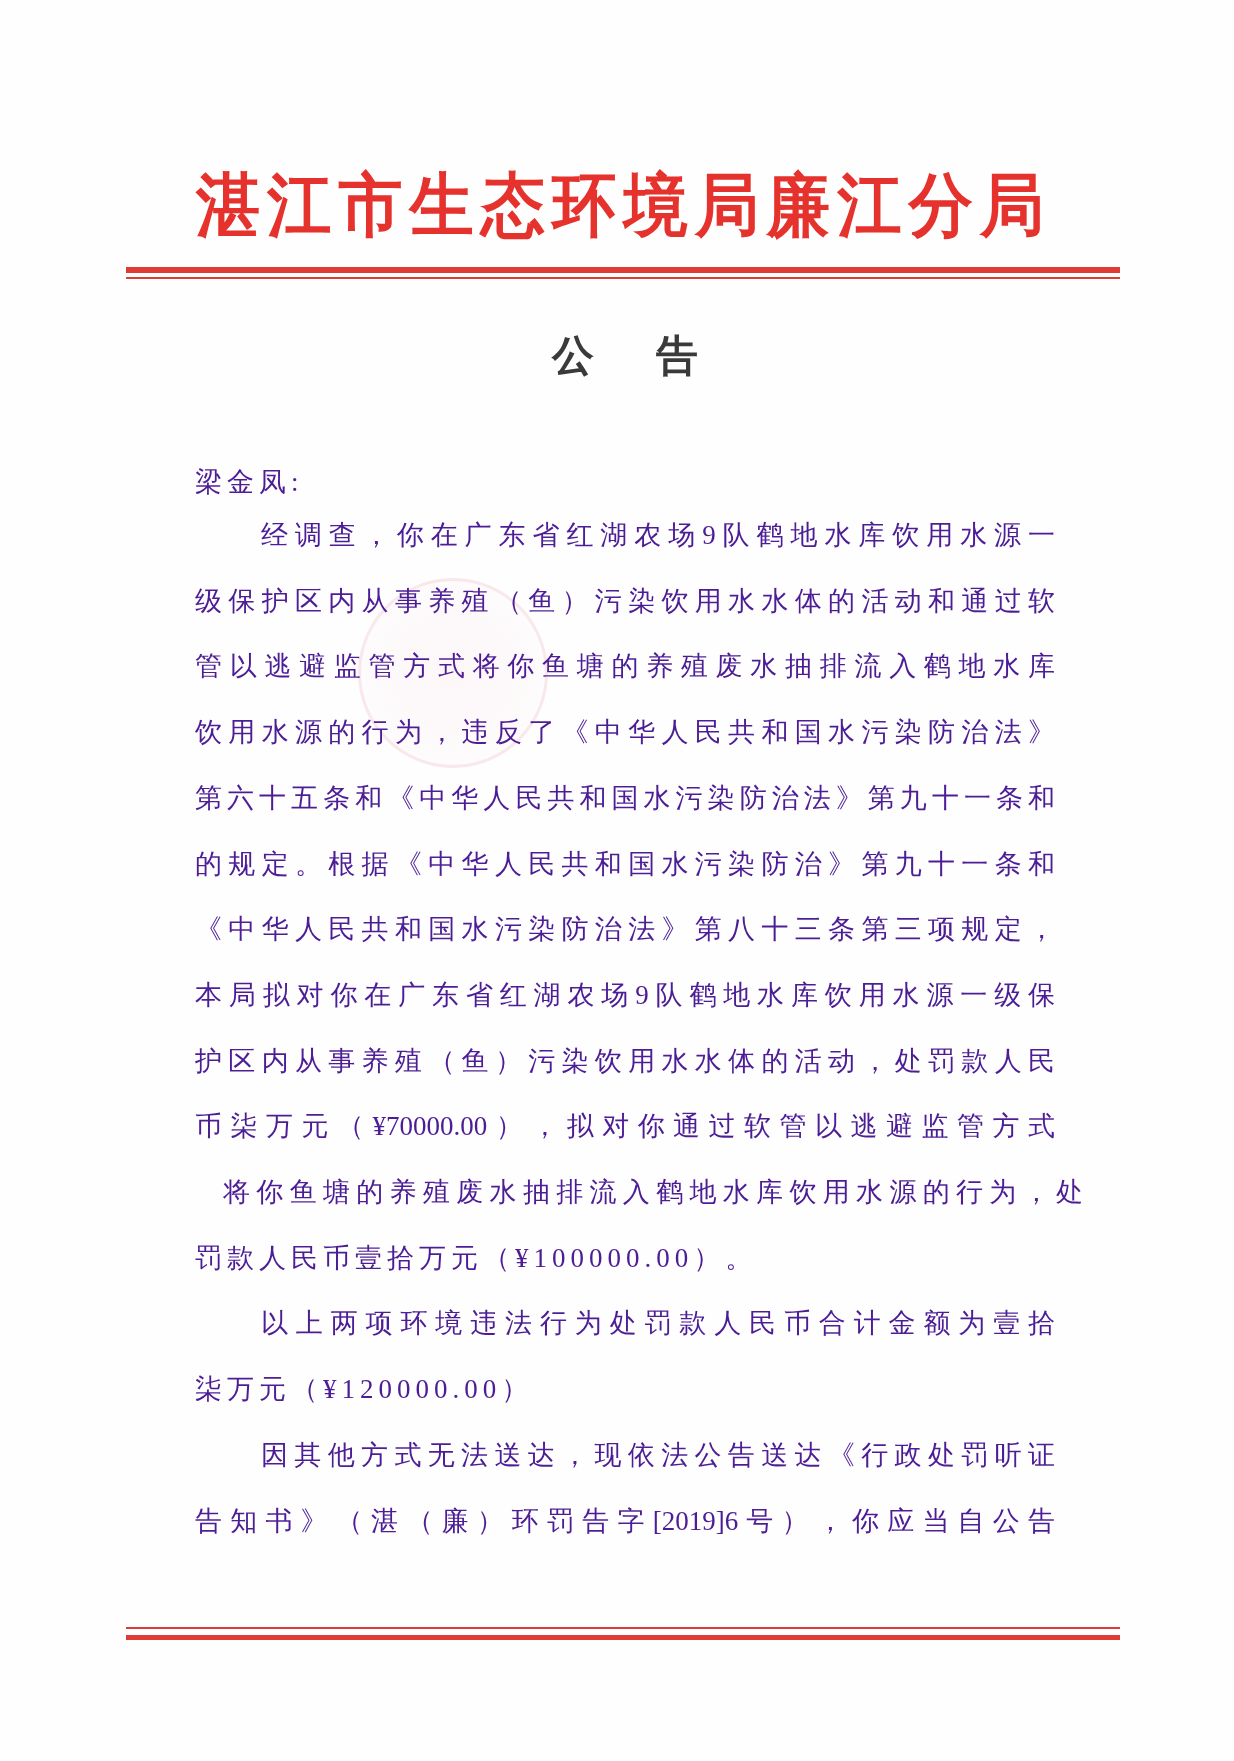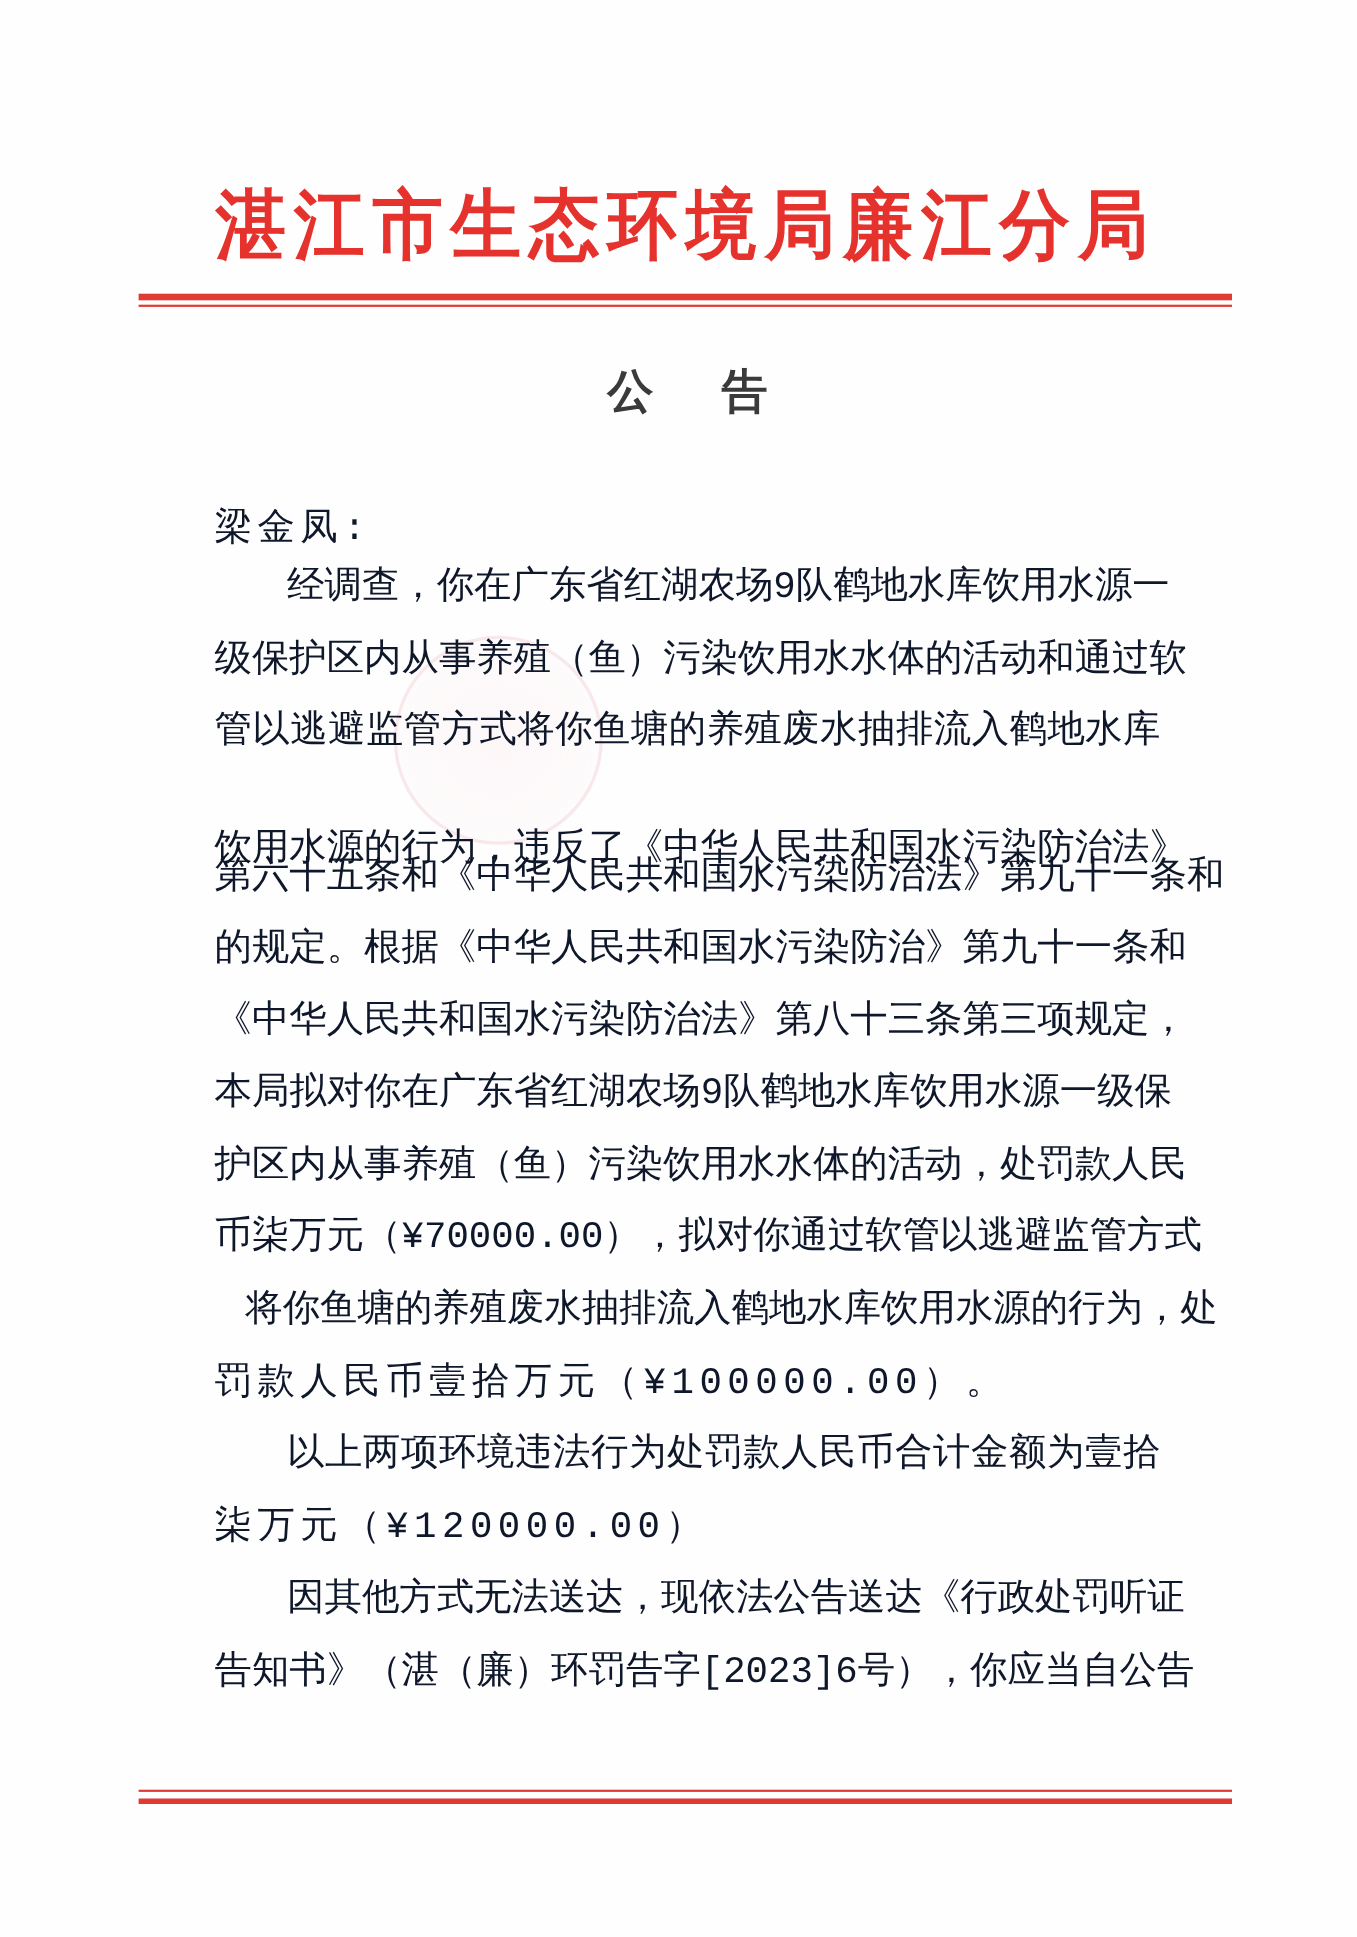--- a/index.html
+++ b/index.html
@@ -27,22 +27,22 @@
   }
 
   .stamp {
     position: absolute; left: 358px; top: 578px; width: 184px; height: 184px;
     border-radius: 50%; border: 3px solid rgba(230, 150, 160, 0.18);
     background: radial-gradient(circle, rgba(240,180,190,0.10) 0%, rgba(240,180,190,0.04) 70%, rgba(255,255,255,0) 100%);
   }
 
   .line {
     position: absolute; left: 195px; width: 860px; height: 40px;
-    font-family: Liberation Mono, monospace;
-    font-size: 34px; line-height: 40px; color: #0f172a;
+    font-family: Liberation Serif, serif;
+    font-size: 27px; line-height: 40px; color: #4c1d95;
     white-space: nowrap;
   }
   .line.full { text-align: justify; text-align-last: justify; }
   .line.indent { padding-left: 66px; width: 794px; }
   .line.partial { letter-spacing: 5px; }
 </style>
 </head>
 <body>
 
 <div class="page">
@@ -57,30 +57,30 @@
   </div>
 
   <div class="stamp"></div>
 
   <div class="line partial" style="top:462px">梁金凤:</div>
 
   <div id="body-lines">
       <div class="line full indent" style="top: 515px;">经调查，你在广东省红湖农场9队鹤地水库饮用水源一</div>
       <div class="line full" style="top: 581px;">级保护区内从事养殖（鱼）污染饮用水水体的活动和通过软</div>
       <div class="line full" style="top: 646px;">管以逃避监管方式将你鱼塘的养殖废水抽排流入鹤地水库</div>
-      <div class="line full" style="top: 712px; margin-top: 41px;">饮用水源的行为，违反了《中华人民共和国水污染防治法》</div>
+      <div class="line full" style="top: 712px;">饮用水源的行为，违反了《中华人民共和国水污染防治法》</div>
       <div class="line full" style="top: 778px;">第六十五条和《中华人民共和国水污染防治法》第九十一条和</div>
       <div class="line full" style="top: 844px;">的规定。根据《中华人民共和国水污染防治》第九十一条和</div>
       <div class="line full" style="top: 909px;">《中华人民共和国水污染防治法》第八十三条第三项规定，</div>
       <div class="line full" style="top: 975px;">本局拟对你在广东省红湖农场9队鹤地水库饮用水源一级保</div>
       <div class="line full" style="top: 1041px;">护区内从事养殖（鱼）污染饮用水水体的活动，处罚款人民</div>
       <div class="line full" style="top: 1106px;">币柒万元（¥70000.00），拟对你通过软管以逃避监管方式</div>
       <div class="line full" style="top: 1172px; margin-left: 28px;">将你鱼塘的养殖废水抽排流入鹤地水库饮用水源的行为，处</div>
       <div class="line partial" style="top: 1238px;">罚款人民币壹拾万元（¥100000.00）。</div>
       <div class="line full indent" style="top: 1303px;">以上两项环境违法行为处罚款人民币合计金额为壹拾</div>
       <div class="line partial" style="top: 1369px;">柒万元（¥120000.00）</div>
       <div class="line full indent" style="top: 1435px;">因其他方式无法送达，现依法公告送达《行政处罚听证</div>
-      <div class="line full" style="top: 1501px;">告知书》（湛（廉）环罚告字[2023]6号），你应当自公告</div>
+      <div class="line full" style="top: 1501px;">告知书》（湛（廉）环罚告字[2019]6号），你应当自公告</div>
     </div>
 
   <div class="rule bottom-thin"></div>
   <div class="rule bottom-thick"></div>
 </div>
 
 </body></html>

